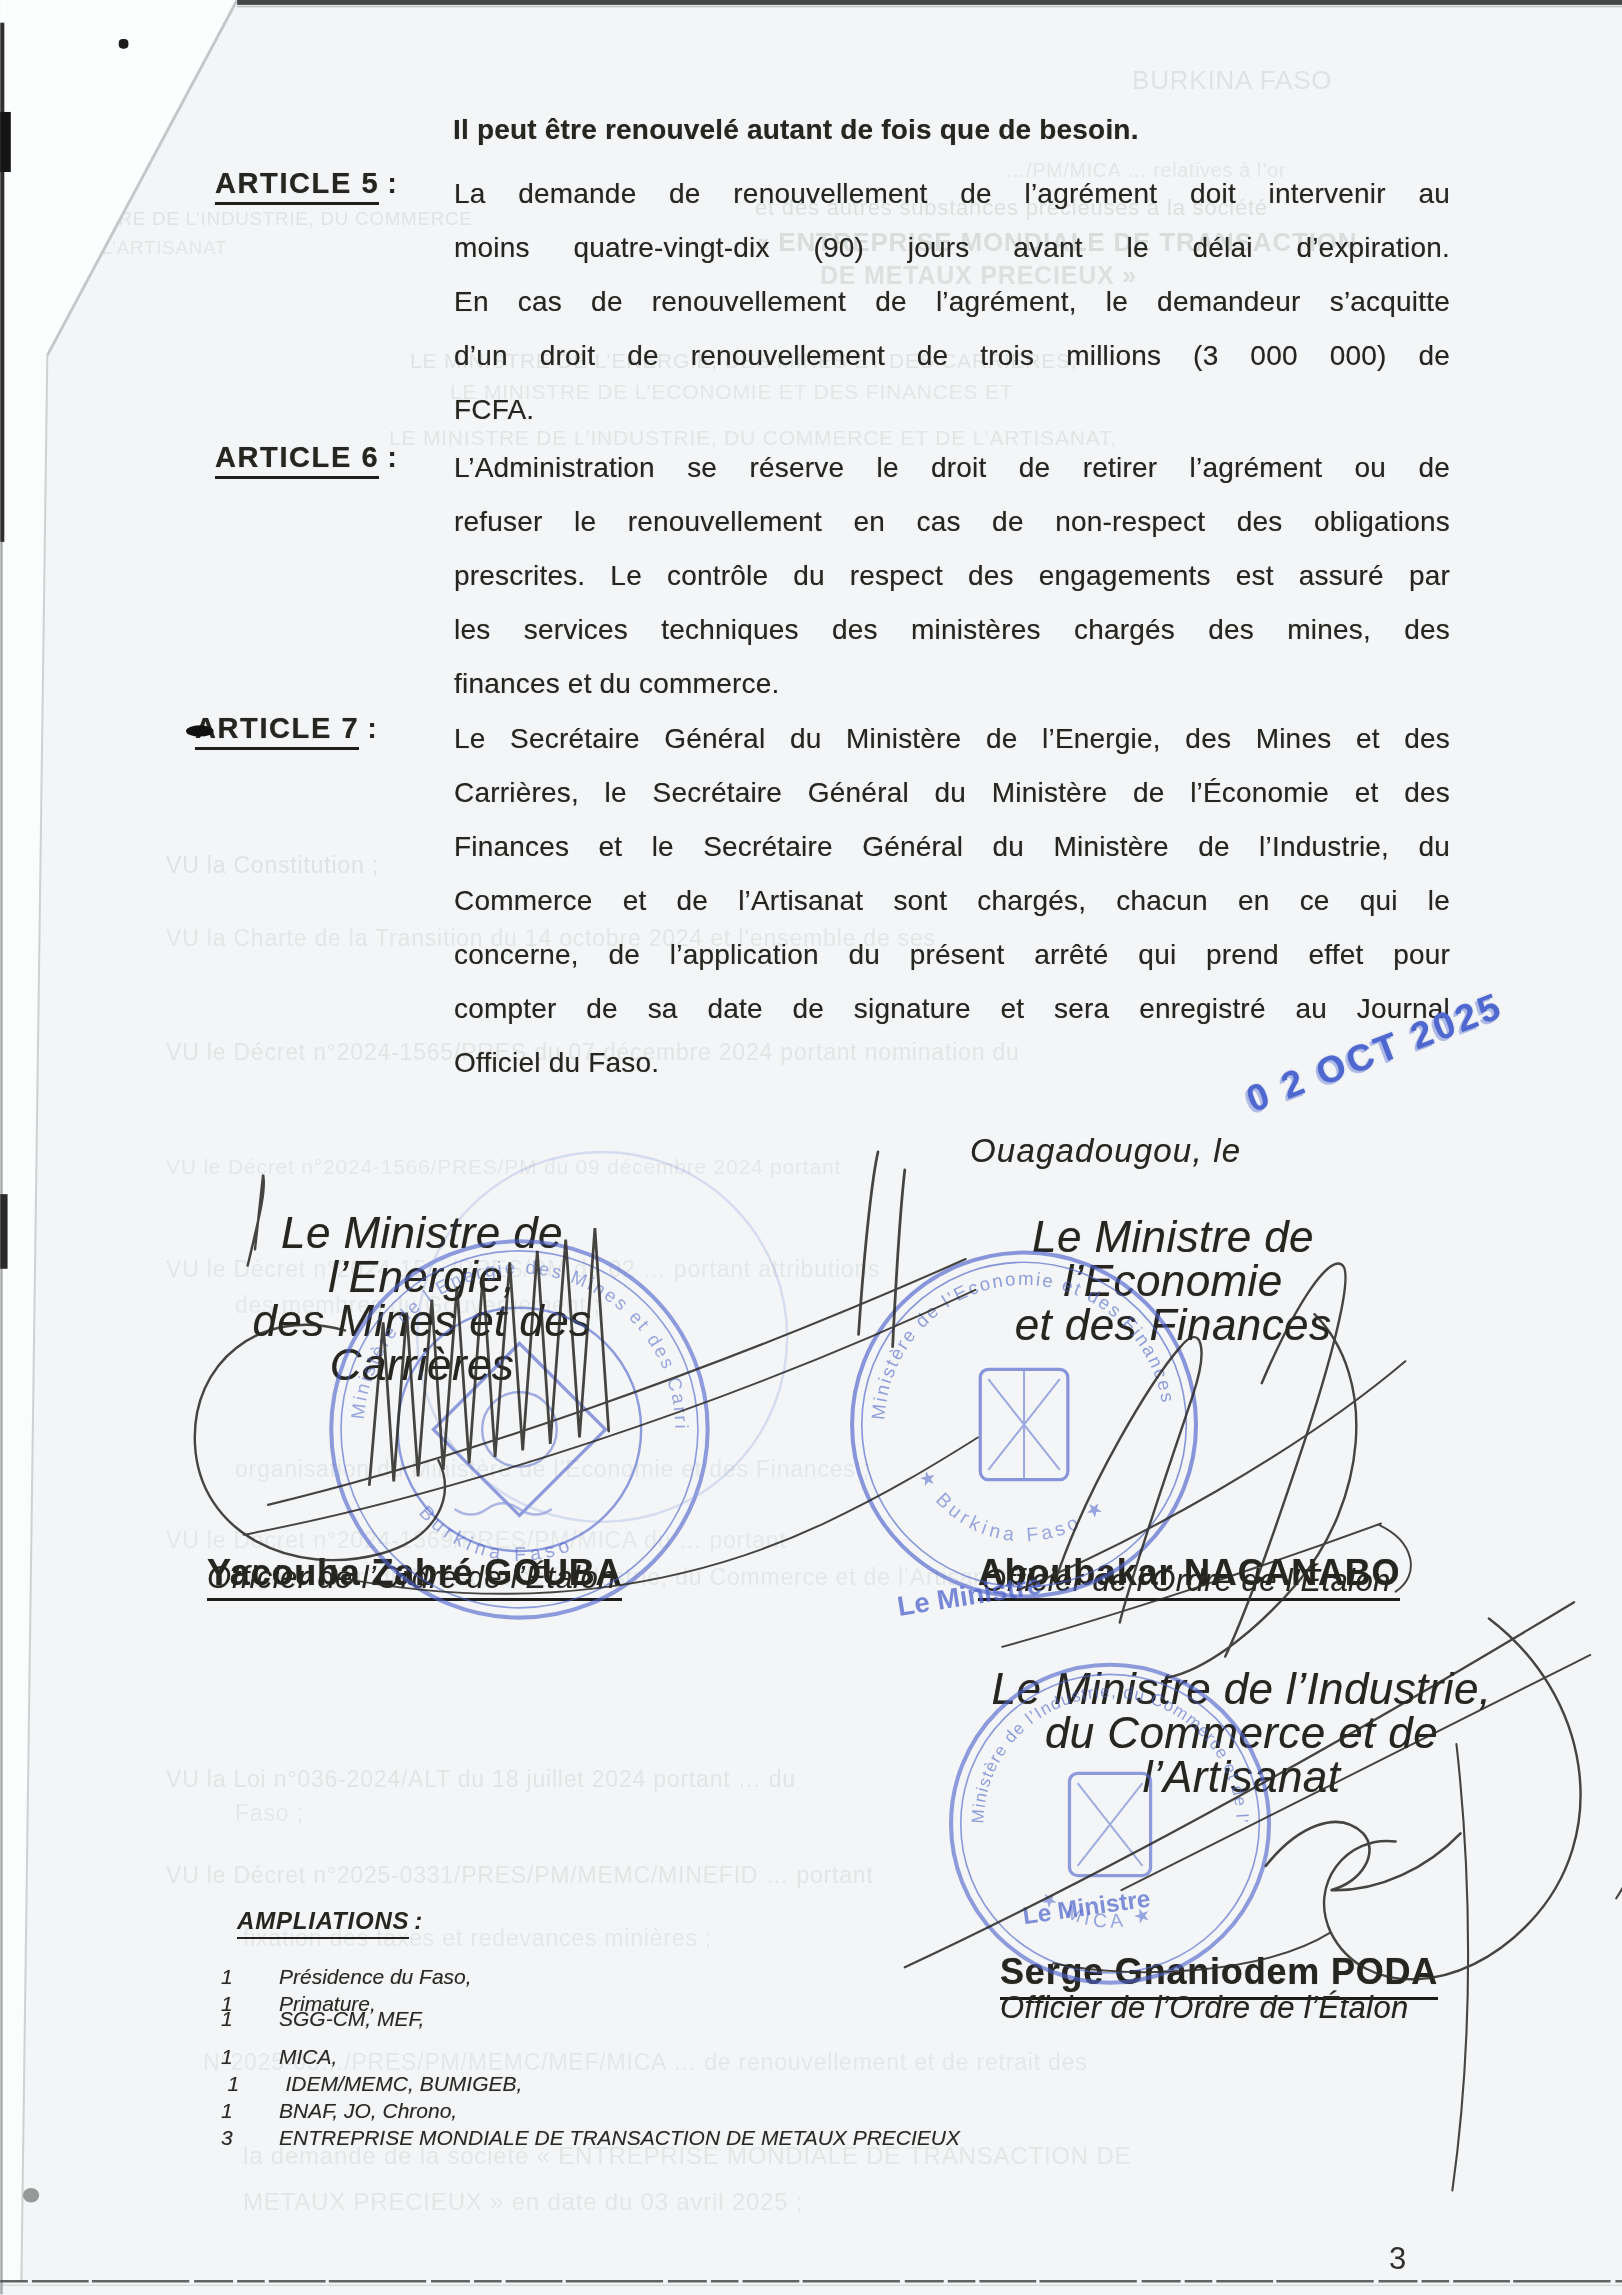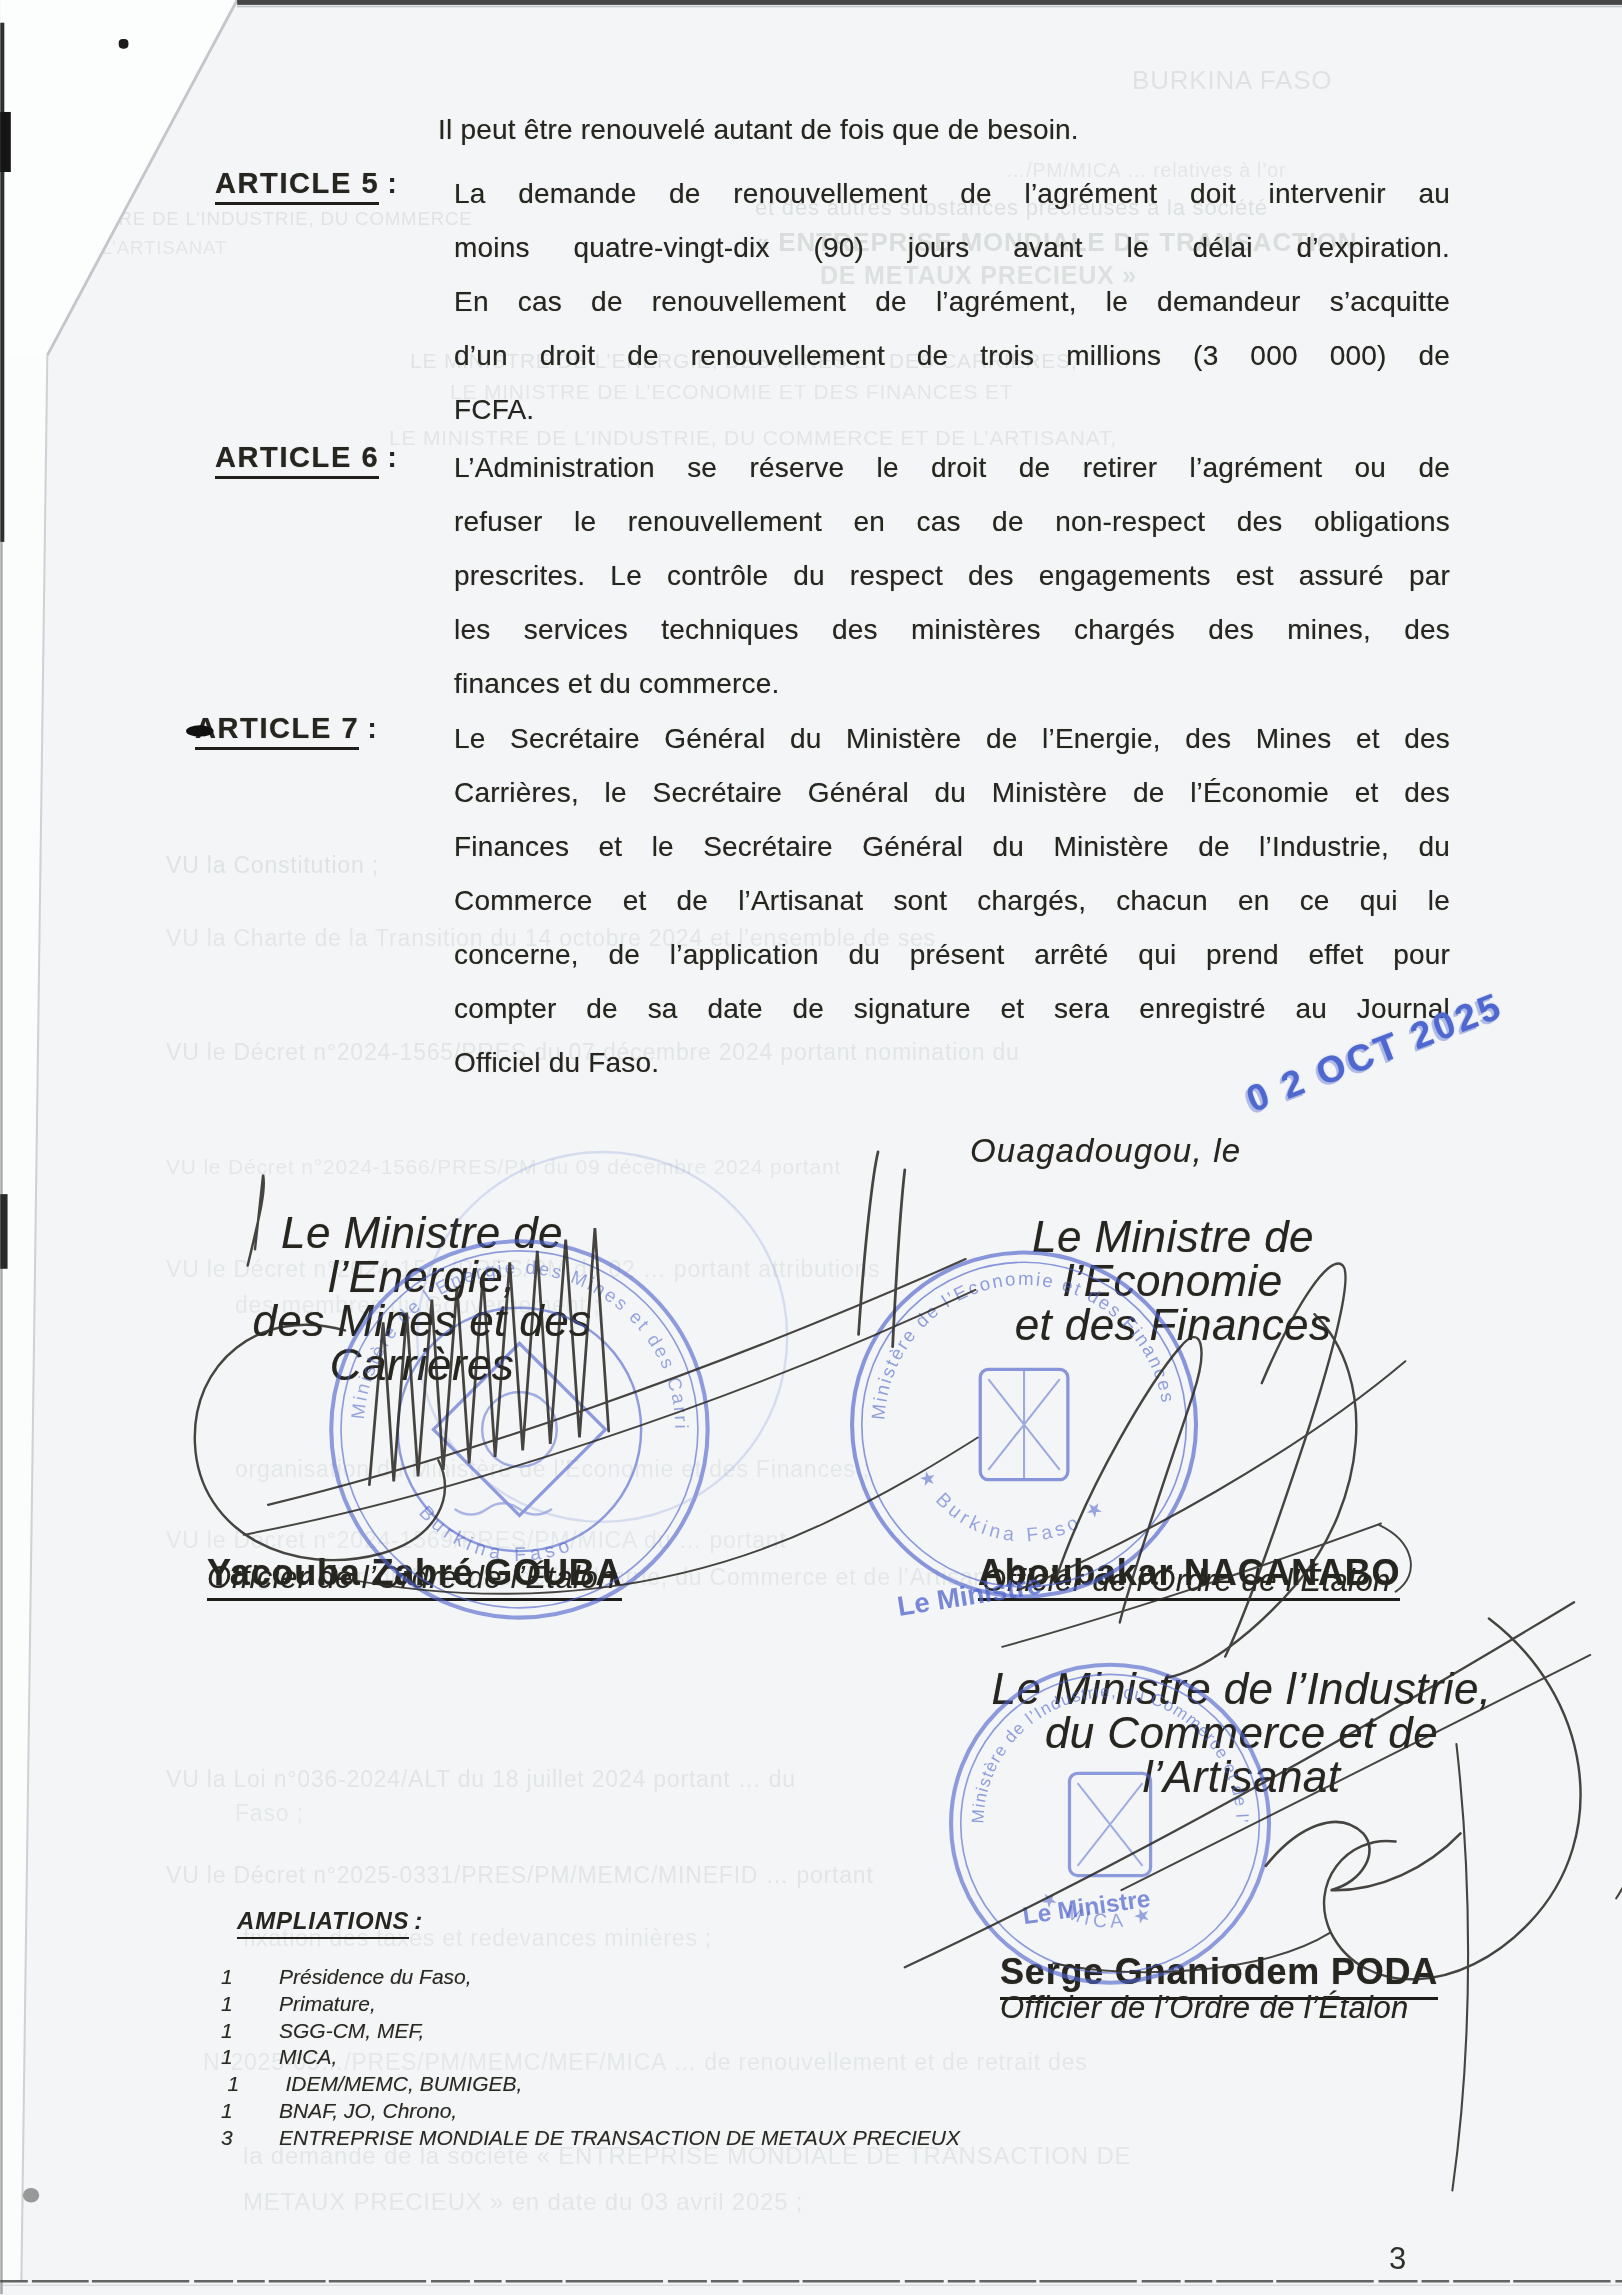--- a/index.html
+++ b/index.html
@@ -65,21 +65,21 @@
       <span class="ghost" style="left: 235px; top: 1564px; font-size: 23px; opacity: 0.11;">organisation du Ministère de l’Industrie, du Commerce et de l’Artisanat ;</span>
       <span class="ghost" style="left: 166px; top: 1766px; font-size: 23px; opacity: 0.13;">VU la Loi n°036-2024/ALT du 18 juillet 2024 portant … du</span>
       <span class="ghost" style="left: 235px; top: 1800px; font-size: 23px; opacity: 0.1;">Faso ;</span>
       <span class="ghost" style="left: 166px; top: 1862px; font-size: 23px; opacity: 0.13;">VU le Décret n°2025-0331/PRES/PM/MEMC/MINEFID … portant</span>
       <span class="ghost" style="left: 243px; top: 1925px; font-size: 23px; opacity: 0.11;">fixation des taxes et redevances minières ;</span>
       <span class="ghost" style="left: 203px; top: 2049px; font-size: 23px; opacity: 0.11;">N°2025-05…/PRES/PM/MEMC/MEF/MICA … de renouvellement et de retrait des</span>
       <span class="ghost" style="left: 243px; top: 2142px; font-size: 24px; opacity: 0.12;">la demande de la société « ENTREPRISE MONDIALE DE TRANSACTION DE</span>
       <span class="ghost" style="left: 243px; top: 2188px; font-size: 24px; opacity: 0.12;">METAUX PRECIEUX » en date du 03 avril 2025 ;</span>
     </div>
 
-  <div class="abs intro" style="left:438px;top:114px;">Il peut être renouvelé autant de fois que de besoin.</div>
+  <div class="abs intro" style="left:453px;top:114px;font-weight:bold;">Il peut être renouvelé autant de fois que de besoin.</div>
 
   <div class="abs" style="left:215px;top:167px;">
     <span class="art-label">ARTICLE 5</span><span class="art-colon">:</span>
   </div>
   <div class="abs" style="left:454px;top:167px;">
       <div class="body-line">La demande de renouvellement de l’agrément doit intervenir au</div>
       <div class="body-line">moins quatre-vingt-dix (90) jours avant le délai d’expiration.</div>
       <div class="body-line">En cas de renouvellement de l’agrément, le demandeur s’acquitte</div>
       <div class="body-line">d’un droit de renouvellement de trois millions (3 000 000) de</div>
       <div class="body-line last">FCFA.</div>
@@ -132,21 +132,21 @@
   </div>
   <div class="abs sig-name" style="left:1000px;top:1907px;">Serge Gnaniodem PODA</div>
   <div class="abs sig-honor" style="left:1000px;top:1990px;">Officier de l’Ordre de l’Étalon</div>
 
   <div class="abs" style="left:237px;top:1907px;">
     <span class="amp-label">AMPLIATIONS</span><span class="amp-colon">:</span>
   </div>
   <div class="abs" id="amp-list" style="left:221px;top:1965px;width:811px;height:195px;">
       <div class="amp-row" style="top: 0px; left: 0px;"><span class="amp-num">1</span><span>Présidence du Faso,</span></div>
       <div class="amp-row" style="top: 27px; left: 0px;"><span class="amp-num">1</span><span>Primature,</span></div>
-      <div class="amp-row" style="top: 54px; left: 0px;"><span class="amp-num">1</span><span>SGG-CM, MEF,</span></div>
+      <div class="amp-row" style="top: 42px; left: 0px;"><span class="amp-num">1</span><span>SGG-CM, MEF,</span></div>
       <div class="amp-row" style="top: 80px; left: 0px;"><span class="amp-num">1</span><span>MICA,</span></div>
       <div class="amp-row" style="top: 107px; left: 6.5px;"><span class="amp-num">1</span><span>IDEM/MEMC, BUMIGEB,</span></div>
       <div class="amp-row" style="top: 134px; left: 0px;"><span class="amp-num">1</span><span>BNAF, JO, Chrono,</span></div>
       <div class="amp-row" style="top: 161px; left: 0px;"><span class="amp-num">3</span><span>ENTREPRISE MONDIALE DE TRANSACTION DE METAUX PRECIEUX</span></div>
     </div>
 
   <div class="abs page-num" style="left:1389px;top:2241px;">3</div>
 
   <svg class="abs" style="left:0;top:0;pointer-events:none;" width="1623" height="2295" viewBox="0 0 2000 2829">
     <defs>

